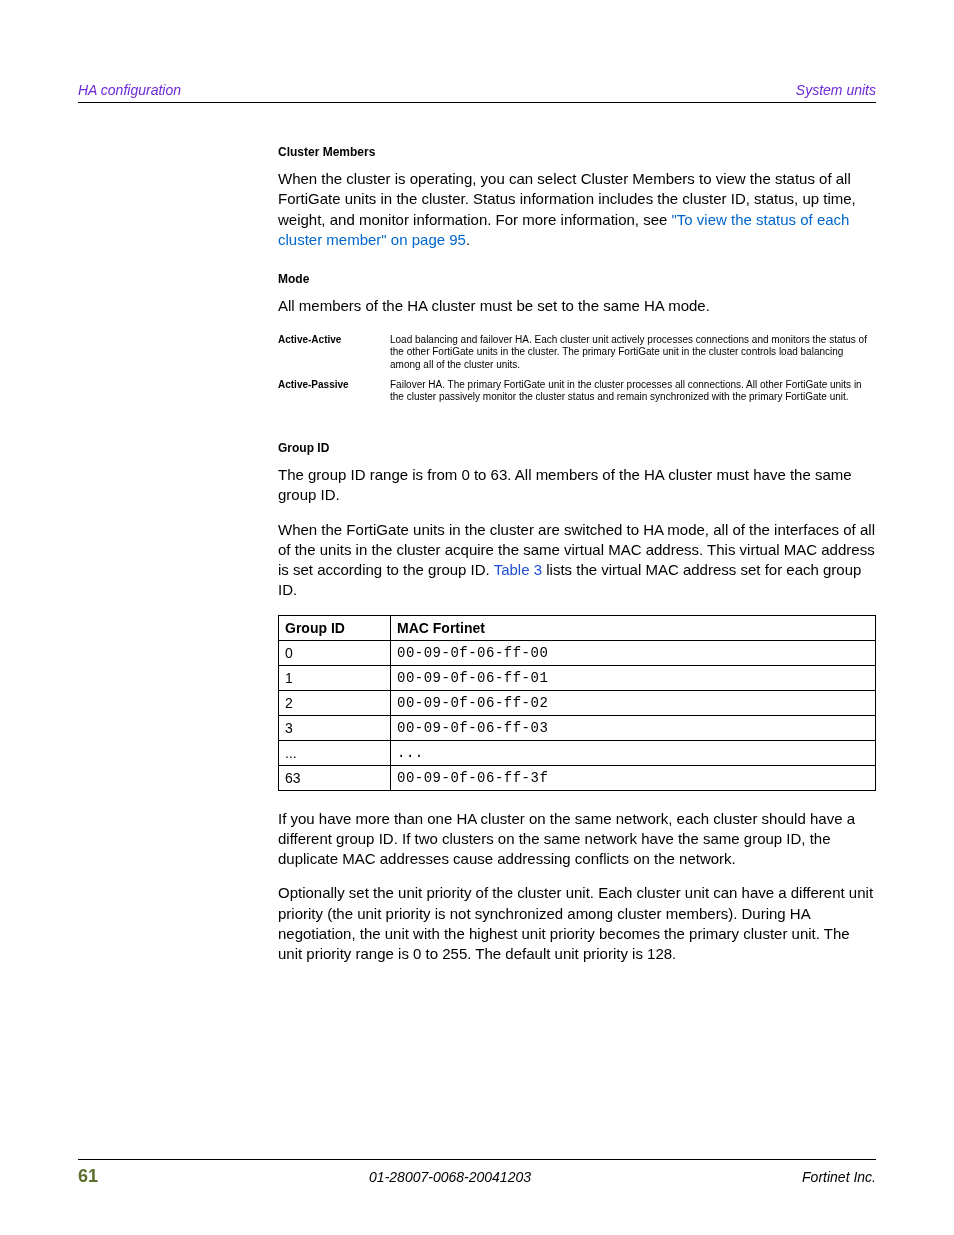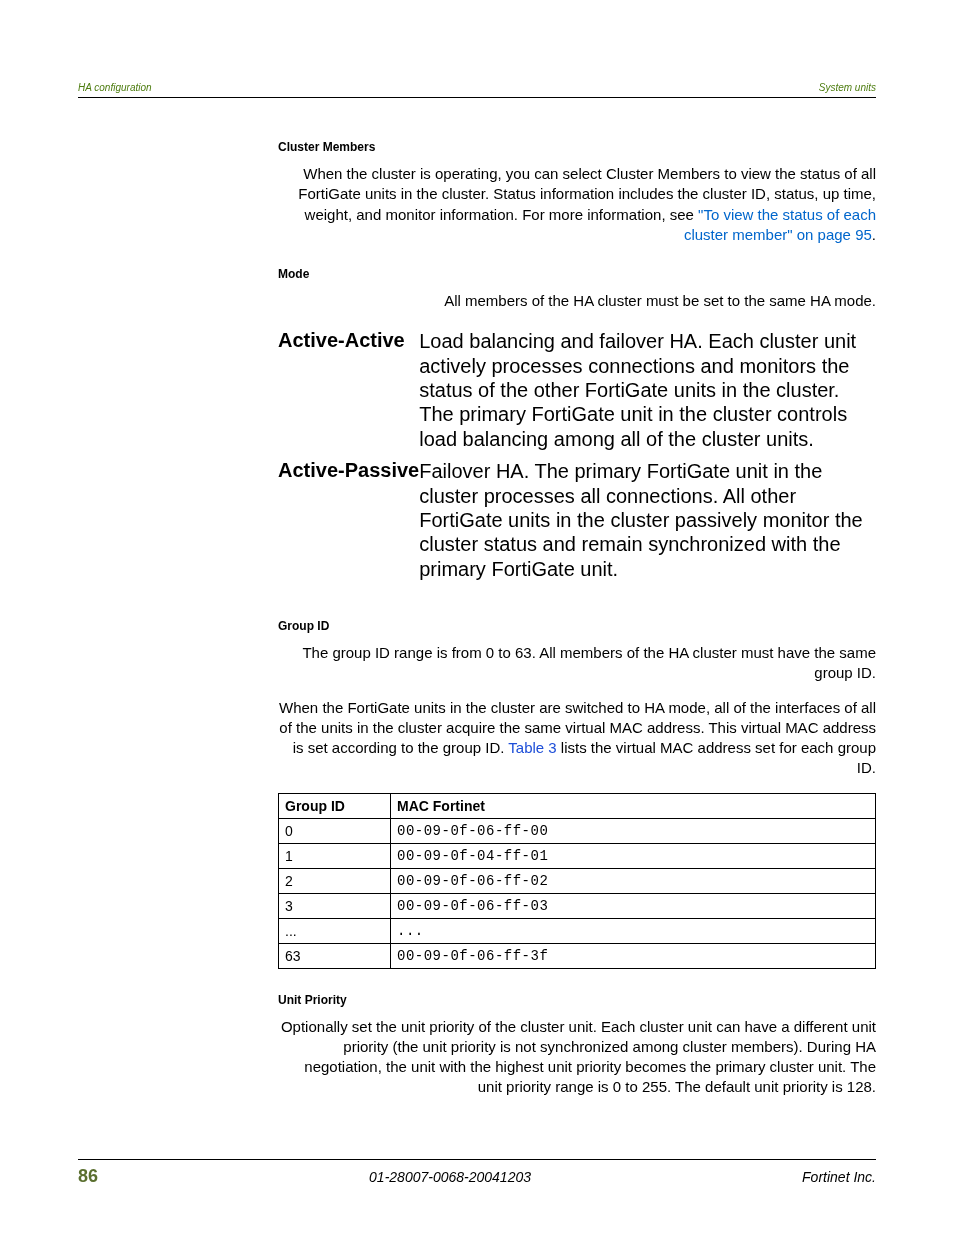--- a/index.html
+++ b/index.html
@@ -15,54 +15,53 @@
   .page {
     position: absolute;
     left: 78px;
     top: 82px;
     width: 798px;
   }
   .running-head {
     display: flex;
     justify-content: space-between;
     font-style: italic;
-    font-size: 10px;
-    color: #4d7c0f;
+    font-size: 14px;
+    color: #6d28d9;
     border-bottom: 1px solid #000;
     padding-bottom: 4px;
   }
   .content {
     margin-left: 200px;
     margin-top: 42px;
     width: 598px;
   }
   h2 {
     font-size: 12px;
     font-weight: bold;
     margin: 0 0 10px 0;
   }
   h2.spaced {
     margin-top: 34px;
   }
   p {
     font-size: 15px;
     line-height: 1.35;
     margin: 0 0 14px 0;
-    text-align: right;
   }
   a.link {
     color: #0066cc;
     text-decoration: none;
   }
   .inline-link {
     color: #1d4ed8;
   }
   .def-table {
     width: 100%;
-    font-size: 20px;
+    font-size: 10px;
     border-collapse: collapse;
     margin-top: 4px;
     margin-bottom: 4px;
   }
   .def-table td {
     vertical-align: top;
     padding: 4px 0;
   }
   .def-table td.term {
     width: 112px;
@@ -165,45 +164,45 @@
           <tr>
         <th>Group ID</th>
         <th>MAC Fortinet</th>
       </tr>
       <tr>
         <td>0</td>
         <td class="mac">00-09-0f-06-ff-00</td>
       </tr>
       <tr>
         <td>1</td>
-        <td class="mac">00-09-0f-04-ff-01</td>
+        <td class="mac">00-09-0f-06-ff-01</td>
       </tr>
       <tr>
         <td>2</td>
         <td class="mac">00-09-0f-06-ff-02</td>
       </tr>
       <tr>
         <td>3</td>
         <td class="mac">00-09-0f-06-ff-03</td>
       </tr>
       <tr>
         <td>...</td>
         <td class="mac">...</td>
       </tr>
       <tr>
         <td>63</td>
         <td class="mac">00-09-0f-06-ff-3f</td>
       </tr>
     </tbody>
       </table>
 
-
-    <h2 class="spaced" style="margin-top:24px">Unit Priority</h2>
+    <p style="margin-top:18px">If you have more than one HA cluster on the same network, each cluster should have a different group ID. If two clusters on the same network have the same group ID, the duplicate MAC addresses cause addressing conflicts on the network.</p>
+
     <p>Optionally set the unit priority of the cluster unit. Each cluster unit can have a different unit priority (the unit priority is not synchronized among cluster members). During HA negotiation, the unit with the highest unit priority becomes the primary cluster unit. The unit priority range is 0 to 255. The default unit priority is 128.</p>
 
   </div>
 </div>
 
 <div class="footer">
-  <span class="pn">86</span>
+  <span class="pn">61</span>
   <span class="docid">01-28007-0068-20041203</span>
   <span class="brand">Fortinet Inc.</span>
 </div>
 
 </body></html>

